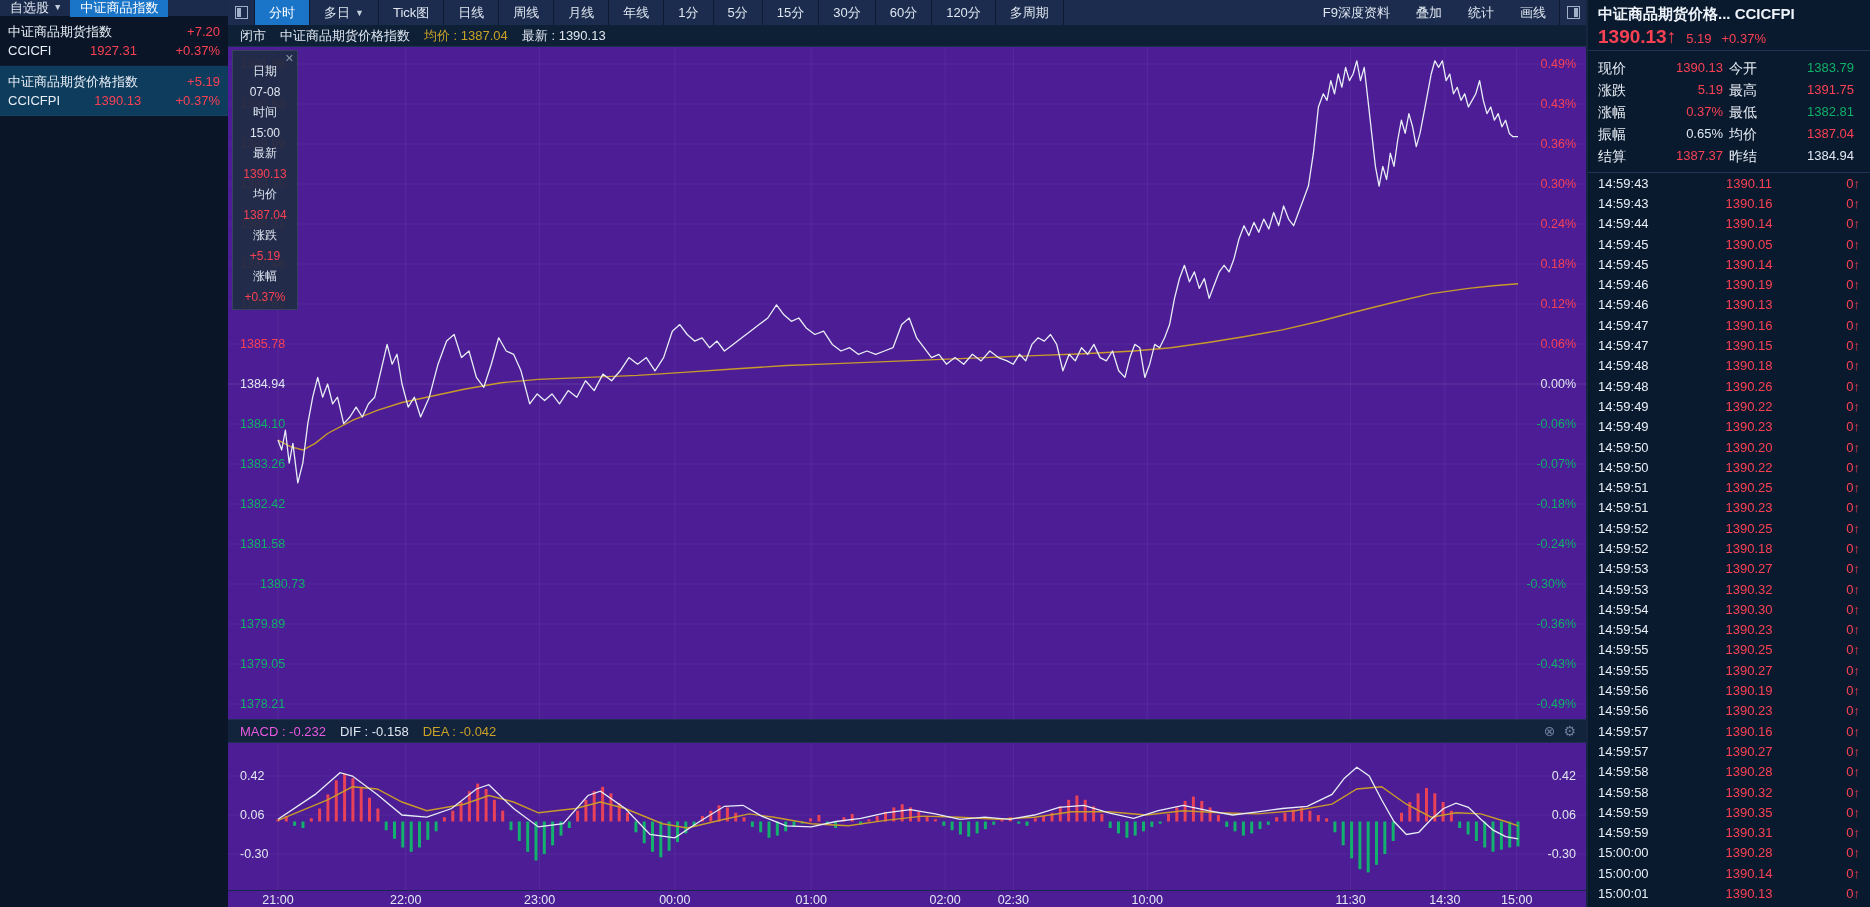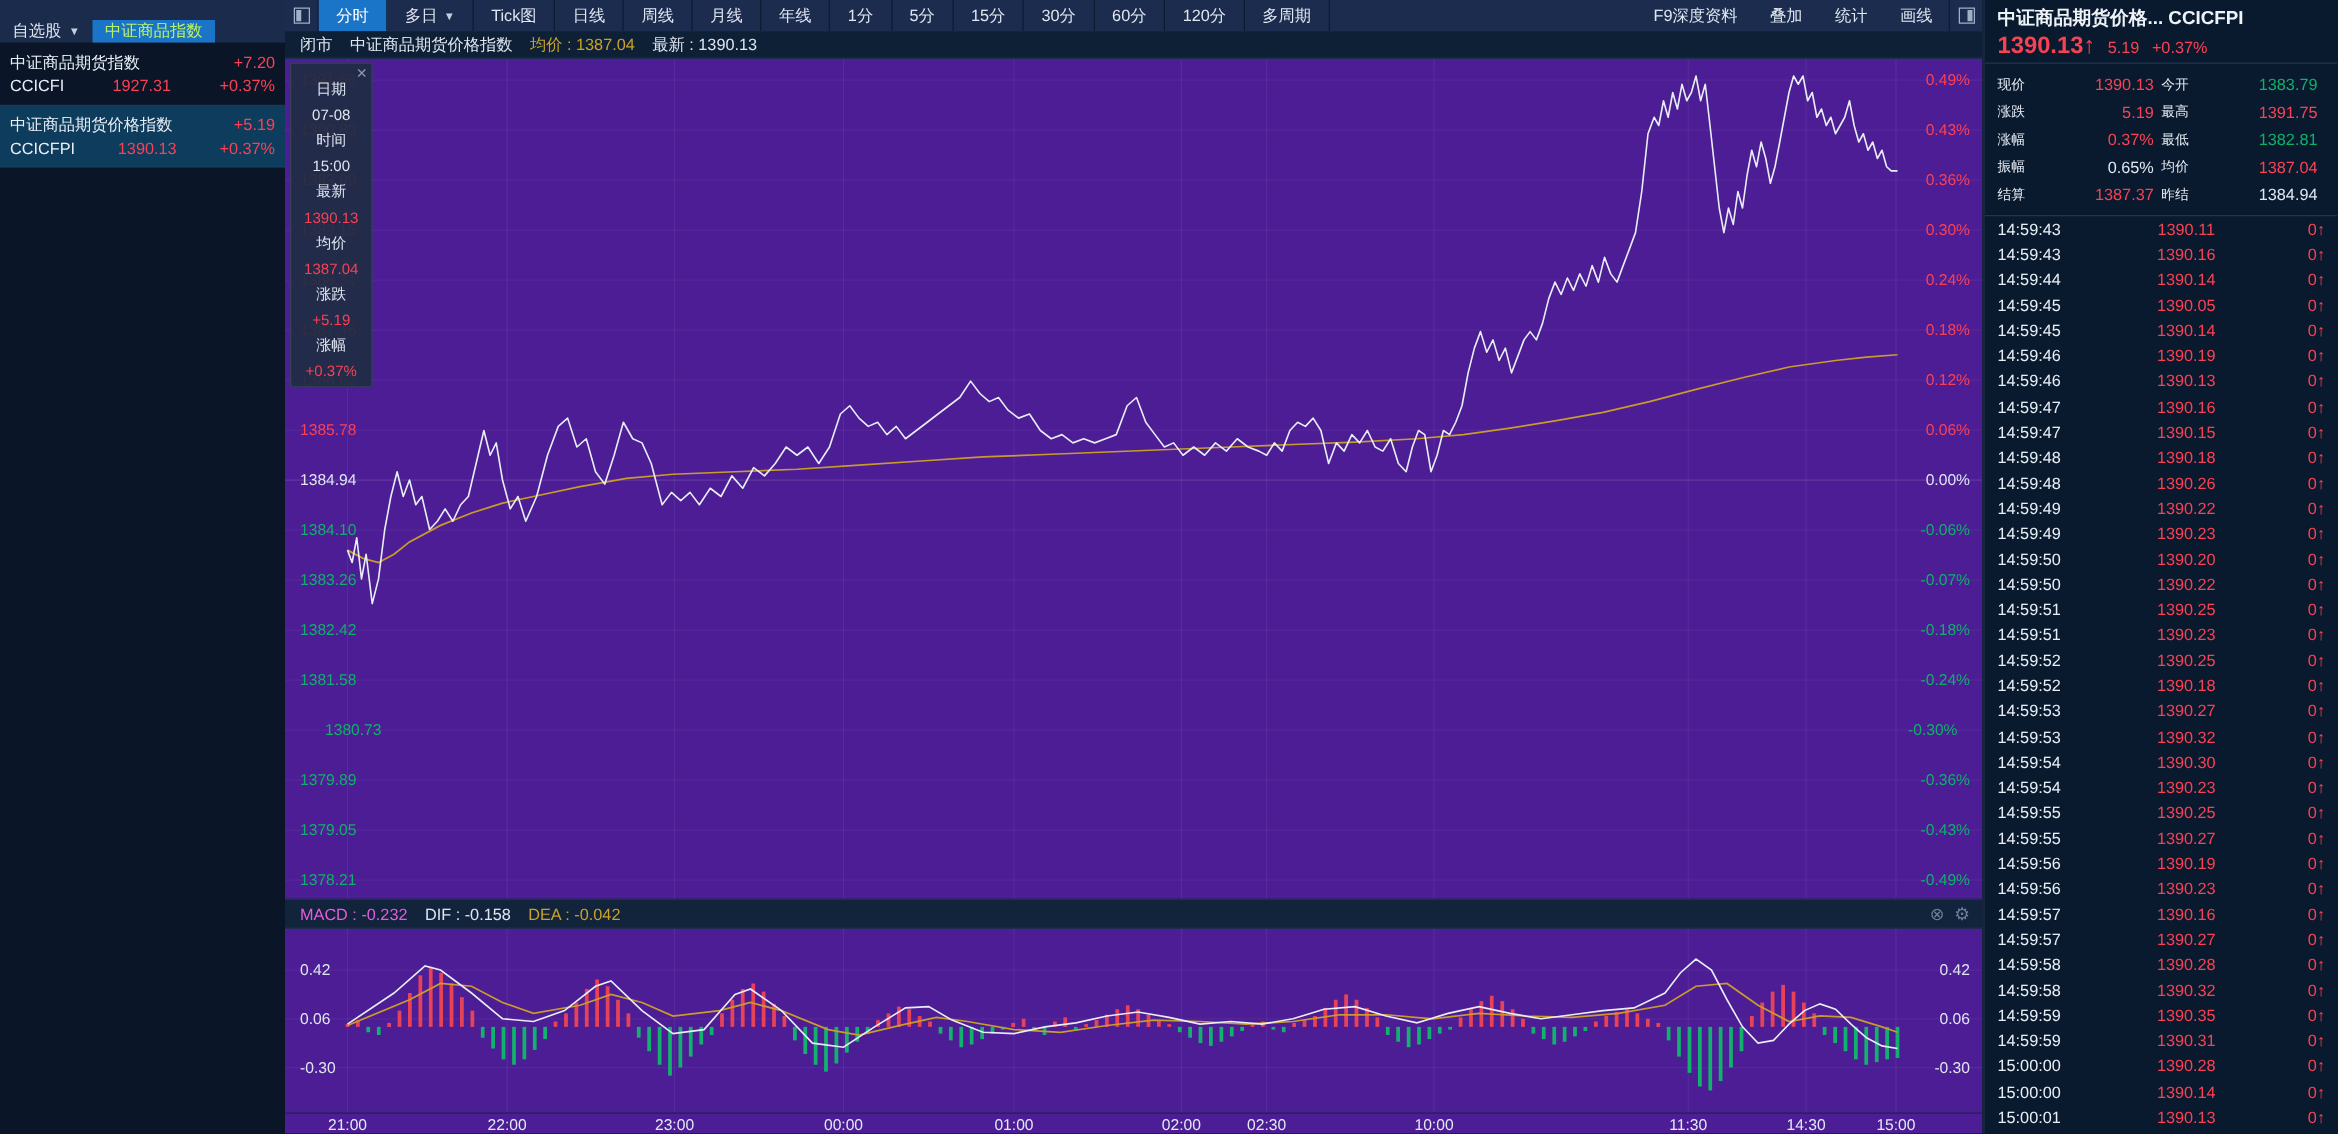--- a/index.html
+++ b/index.html
@@ -4,24 +4,24 @@
 <style>
   html,body{margin:0;padding:0;background:#06101f;}
   #app{position:relative;width:1870px;height:907px;overflow:hidden;background:#0a1a2e;
        font-family:"Liberation Sans","DejaVu Sans",sans-serif;color:#dfe6f0;font-size:13px;
        -webkit-font-smoothing:antialiased;}
   .red{color:#fa4154;} .yellow{color:#c9a227;} .white{color:#dfe6f0;}
   .magenta{color:#e85ae0;}
 
   
   .sidebar{position:absolute;left:0;top:0;width:228px;height:907px;background:#0a1628;}
-  .side-tabs{height:34px;background:#1b2b4b;display:flex;align-items:flex-end;}
+  .side-tabs{height:16px;background:#1b2b4b;display:flex;align-items:center;font-family:Liberation Mono, monospace;}
   .side-tab{display:flex;align-items:center;padding:0 10px;cursor:pointer;color:#dfe6f0;font-size:13px;}
   .side-tab .caret{font-size:9px;margin-left:6px;color:#c4cfde;}
-  .side-tab.active{background:#1a74c8;color:#bef264;}
+  .side-tab.active{background:#1a74c8;color:#ffffff;}
   .side-item{padding:6px 8px 5px 8px;border-bottom:1px solid rgba(255,255,255,0.03);cursor:pointer;}
   .side-item.selected{background:#0d3c5c;}
   .si-row{display:flex;justify-content:space-between;align-items:center;line-height:19px;}
   .si-name{color:#e8eef6;font-size:13px;white-space:nowrap;}
   .si-code{color:#e8eef6;font-size:13px;}
   .si-num{font-size:13px;}
 
   
   .toolbar{position:absolute;left:228px;top:0;width:1358px;height:25px;background:#1c2c4e;
            display:flex;align-items:stretch;}
@@ -65,21 +65,21 @@
   
   .right-panel{position:absolute;left:1586px;top:0;width:284px;height:907px;background:#0a1a2e;
                border-left:2px solid #16263e;box-sizing:border-box;}
   .rp-header{height:51px;border-bottom:1px solid #223453;padding:5px 10px 0 10px;box-sizing:border-box;}
   .rp-title{font-size:15px;font-weight:bold;color:#eef3fa;white-space:nowrap;}
   .rp-priceline{display:flex;align-items:baseline;gap:10px;margin-top:2px;}
   .rp-big{font-size:19px;font-weight:bold;color:#fa4154;}
   .rp-small{font-size:13px;color:#fa4154;}
   .rp-stats{display:grid;grid-template-columns:50px 1fr 50px 1fr;padding:6px 10px 5px 10px;
             border-bottom:1px solid #223453;row-gap:0;}
-  .rp-stat-l{font-size:11px;color:#e8eef6;line-height:22px;}
+  .rp-stat-l{font-size:14px;color:#e8eef6;line-height:22px;}
   .rp-stat-v{font-size:13px;text-align:right;line-height:22px;padding-right:6px;}
   .rp-ticks{overflow:hidden;height:731px;}
   .tick-row{display:flex;align-items:center;height:20.3px;padding:0 10px;font-size:13px;}
   .tick-time{width:70px;color:#e8eef6;}
   .tick-price{flex:1;text-align:center;color:#fa4154;}
   .tick-vol{width:30px;text-align:right;color:#fa4154;}
   .tick-vol b{font-weight:bold;}
 </style>
 </head>
 <body>

